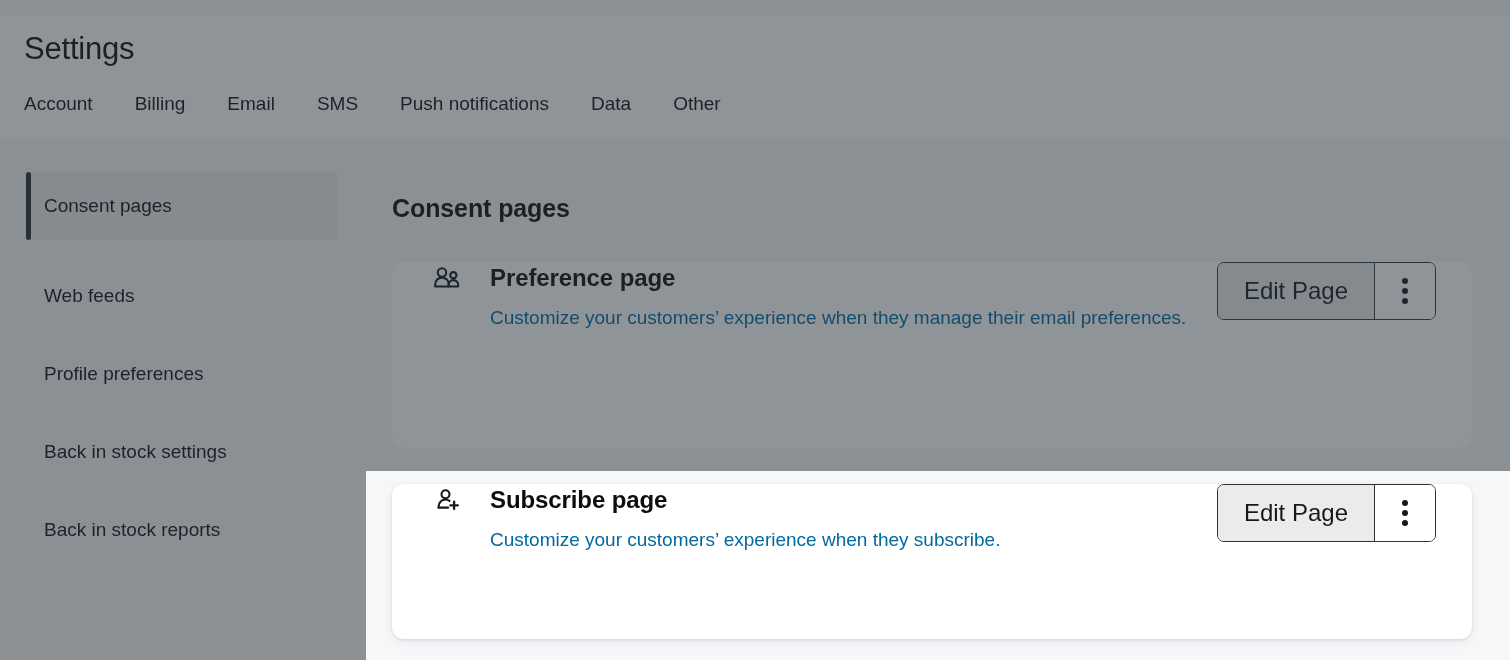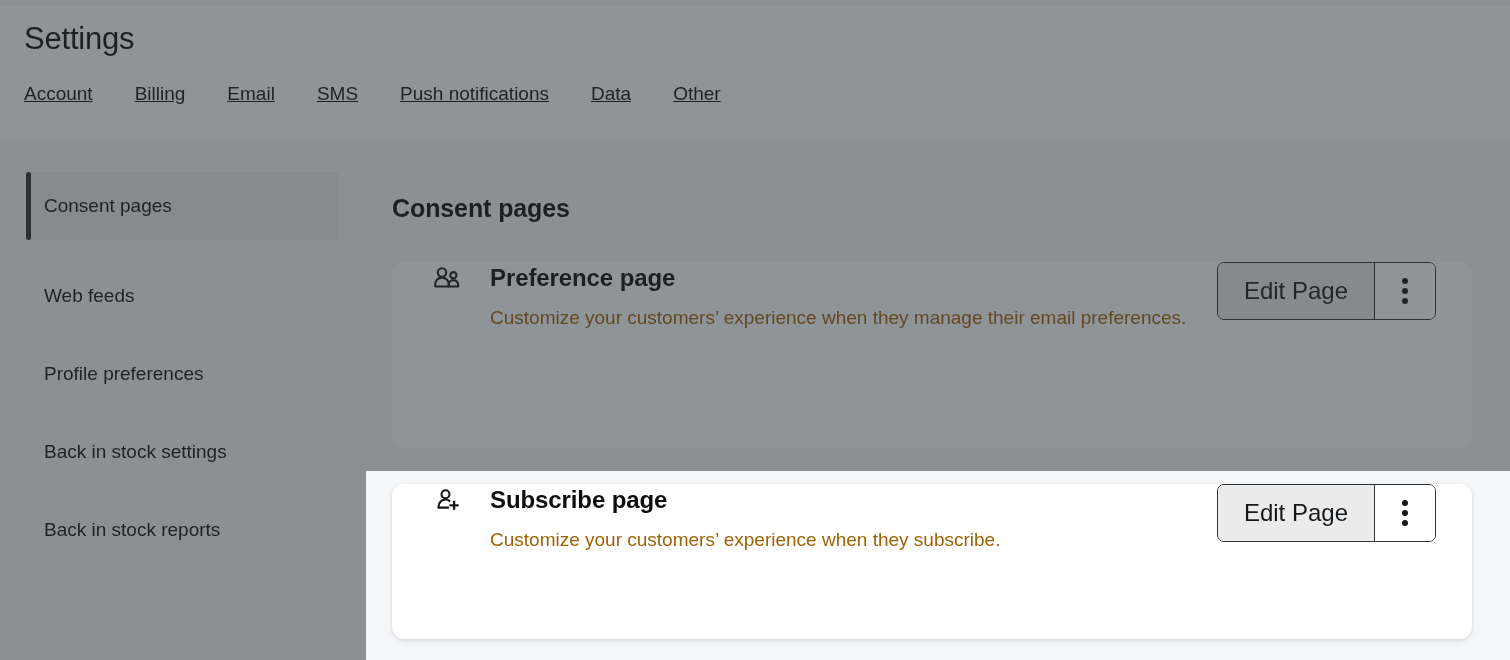--- a/index.html
+++ b/index.html
@@ -13,21 +13,21 @@
     height: 660px;
     overflow: hidden;
     background: #f6f7f8;
     font-family: "Liberation Sans", sans-serif;
     color: #0f1114;
   }
 
   
   .header {
     position: absolute;
-    left: 0; top: 6px;
+    left: 0; top: 16px;
     width: 1510px;
     height: 138px;
     background: #ffffff;
     border-bottom: 1px solid #e3e5e7;
     box-sizing: border-box;
   }
   .page-title {
     position: absolute;
     left: 24px;
     top: 13px;
@@ -46,21 +46,20 @@
   }
   .tab {
     position: relative;
     font-size: 19px;
     line-height: 24px;
     color: #0f1114;
     padding: 0 0 38px 0;
     margin-right: 42px;
     cursor: pointer;
     white-space: nowrap;
-    text-decoration: underline;
   }
   .tab:last-child { margin-right: 16px; }
   .tab.active { font-weight: 400; }
   .tab.active::after {
     content: "";
     position: absolute;
     left: -12px;
     right: -12px;
     bottom: 0px;
     height: 5px;
@@ -177,21 +176,21 @@
     font-size: 24px;
     font-weight: 700;
     letter-spacing: -0.1px;
     color: #0b0d0e;
     line-height: 32px;
     margin-bottom: 6px;
   }
   .card-desc {
     font-size: 19px;
     line-height: 35px;
-    color: #a16207;
+    color: #0369a1;
     max-width: 700px;
   }
 
   
   .split-btn {
     flex: 0 0 auto;
     display: flex;
     align-items: stretch;
     height: 56px;
     border: 1px solid #2f3438;

